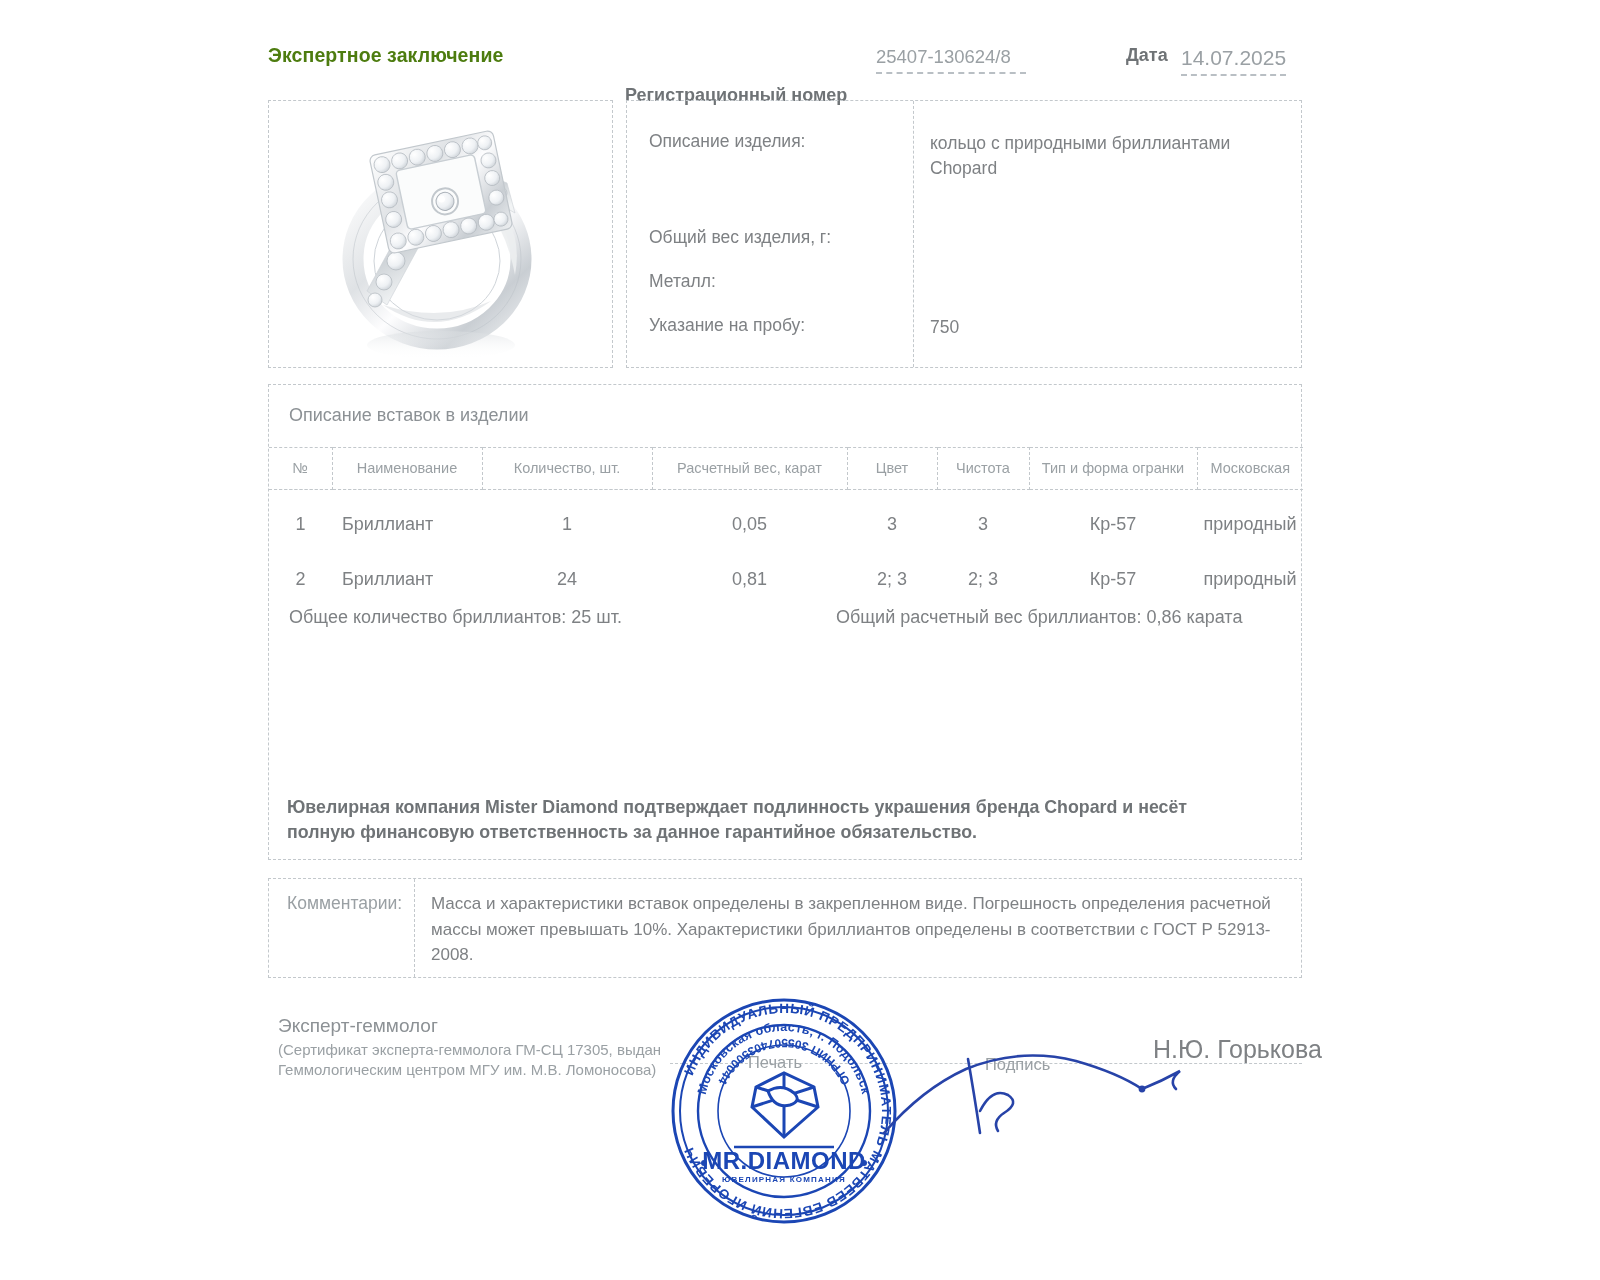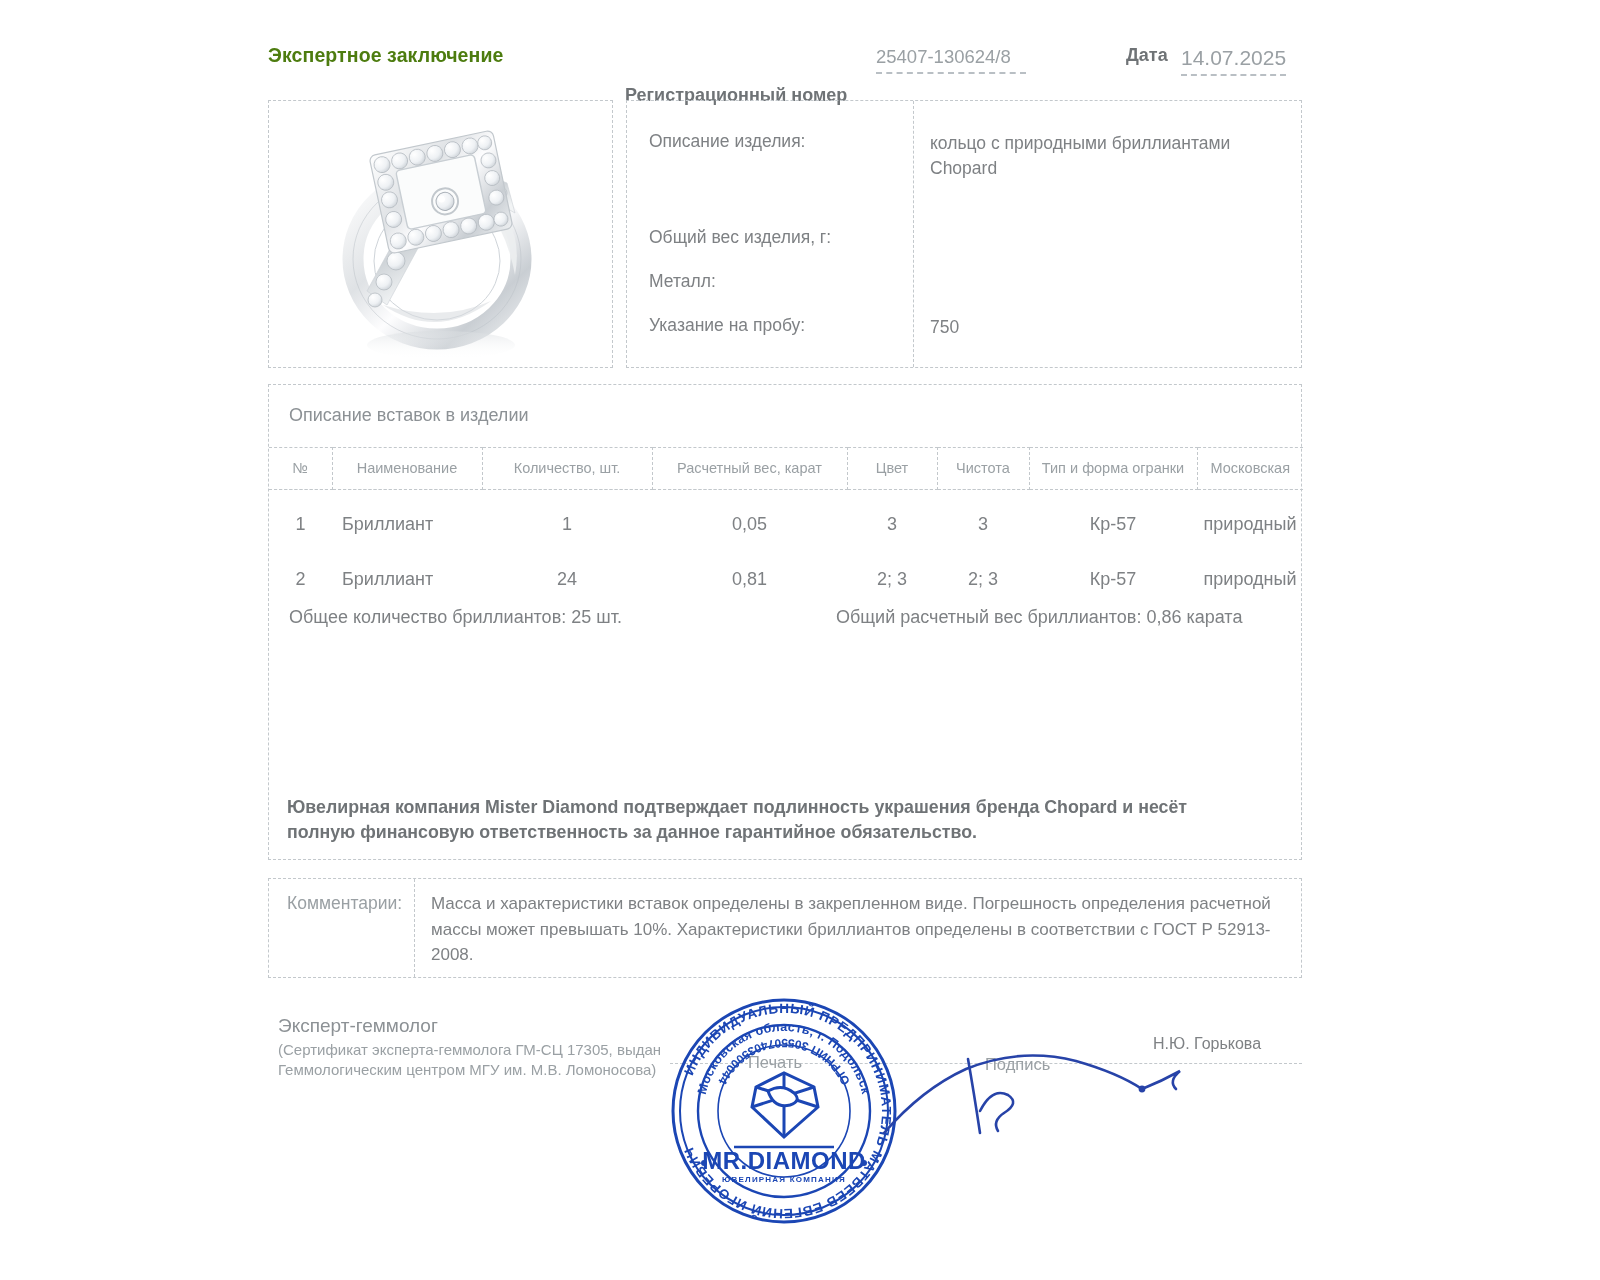--- a/index.html
+++ b/index.html
@@ -191,21 +191,21 @@
     position: absolute; left: 985px; top: 60px;
     font-size: 16.5px; color: #9aa0a4;
     z-index: 1;
   }
   .sign-line {
     position: absolute; left: 670px; top: 68px;
     width: 632px; border-top: 1.6px dashed #c3c8cc;
   }
   .expert-name {
     position: absolute; left: 1153px; top: 40px;
-    font-size: 16px; color: #7e8184;
+    font-size: 25px; color: #7e8184;
   }
 
   .seal {
     position: absolute; left: 668px; top: 0px;
     width: 232px; height: 232px;
     z-index: 2;
   }
   .signature {
     position: absolute; left: 880px; top: 20px;
     width: 330px; height: 130px;

